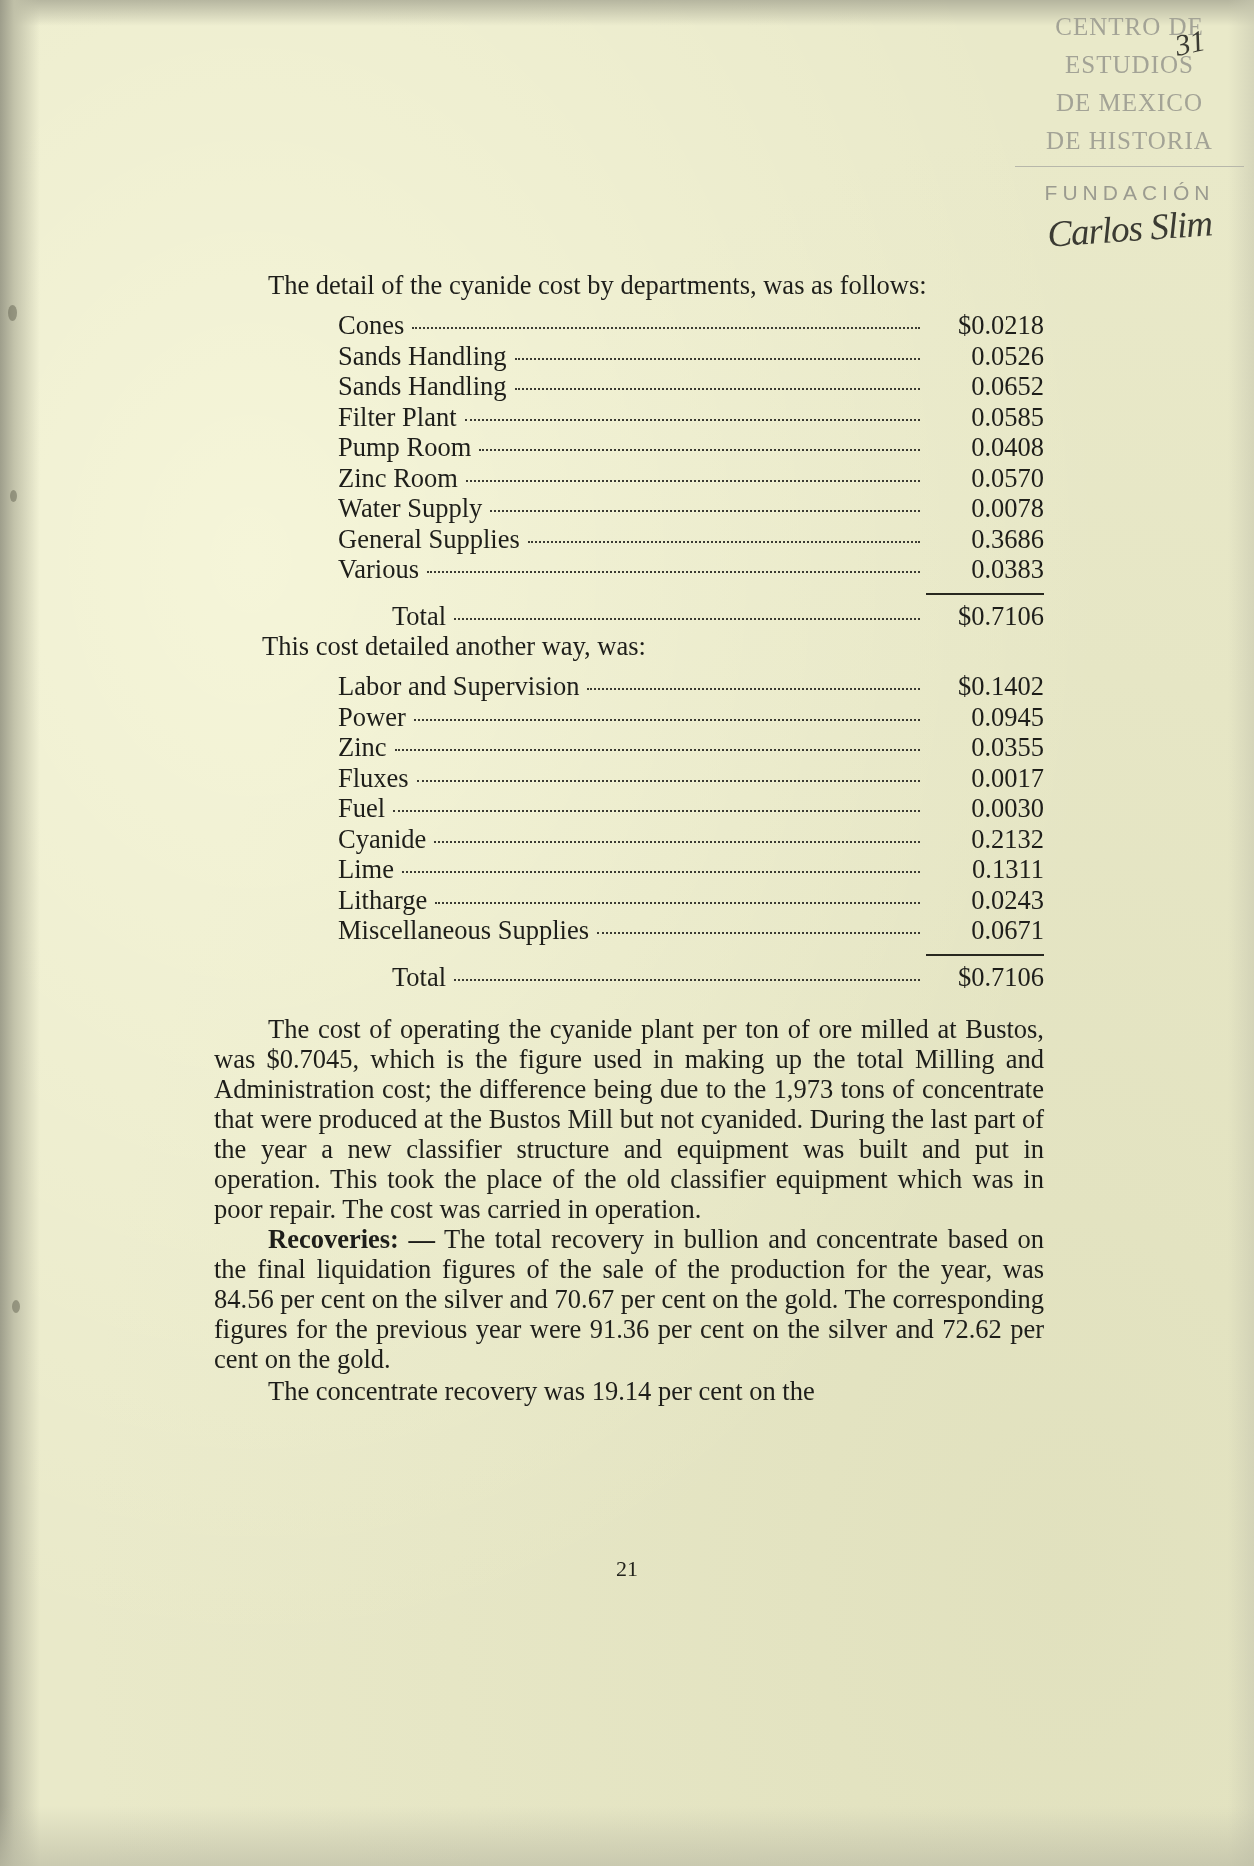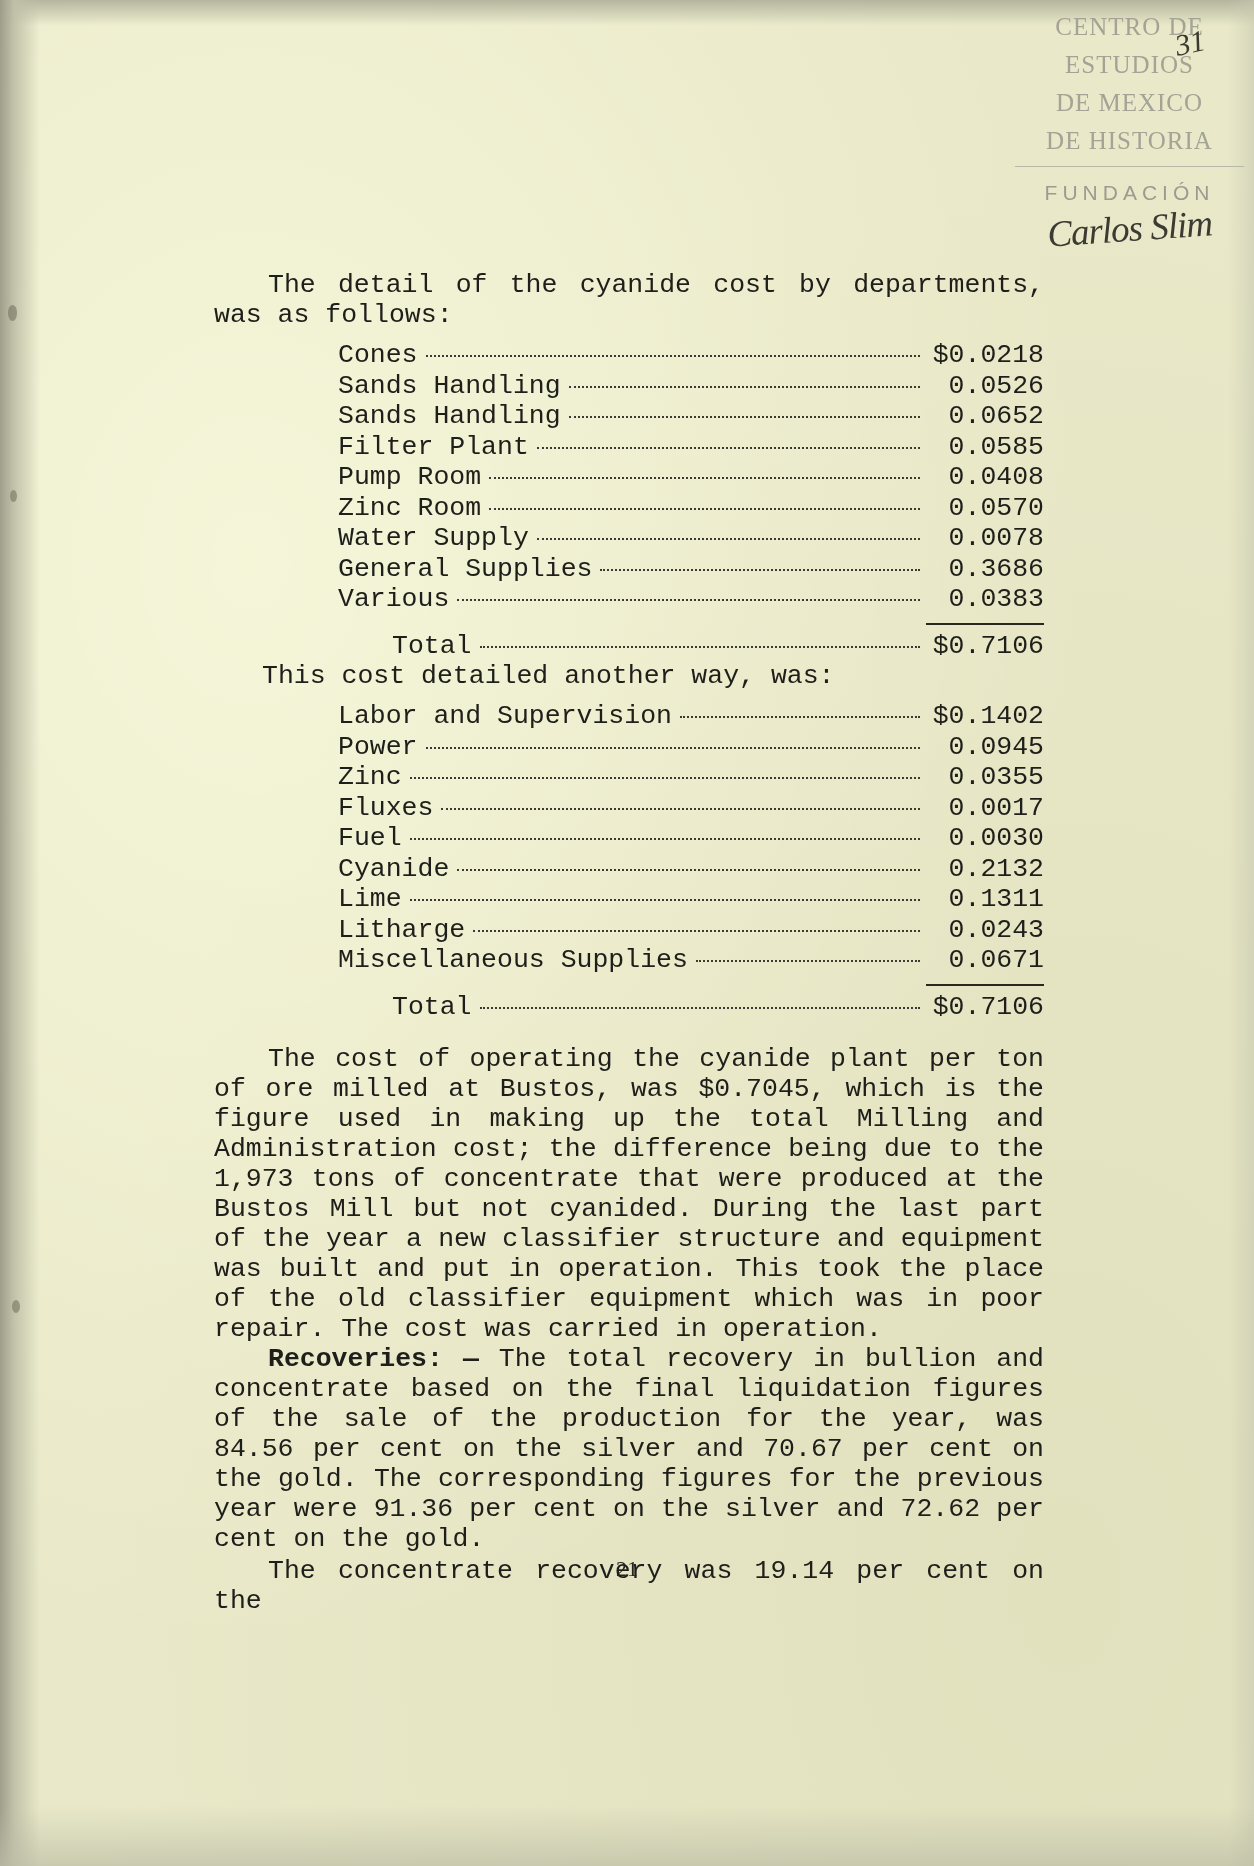--- a/index.html
+++ b/index.html
@@ -111,21 +111,20 @@
 
   
   .body {
     position: absolute;
     left: 214px;
     top: 270px;
     width: 830px;
     color: #1e1e1a;
     font-size: 26.5px;
     line-height: 30px;
-    font-family: Liberation Mono, monospace;
   }
   p.para {
     margin: 0 0 0 0;
     text-align: justify;
     text-justify: inter-word;
     font-size: 26.5px;
     line-height: 30px;
   }
   p.para.indent { text-indent: 54px; }
   .blk { margin-bottom: 4px; }

